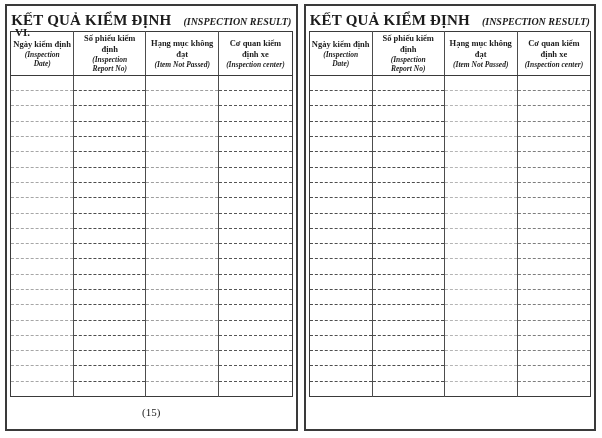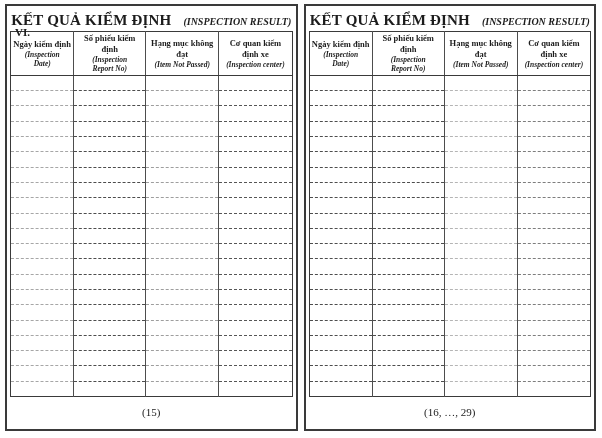--- a/index.html
+++ b/index.html
@@ -407,16 +407,15 @@
             <td class="c3"></td>
           </tr>
           <tr>
             <td class="c0"></td>
             <td class="c1"></td>
             <td class="c2"></td>
             <td class="c3"></td>
           </tr>
         </tbody>
     </table>
-    <div class="page-note">(16, …, 29)</div>
   </div>
 
 </div>
 
 </body></html>

